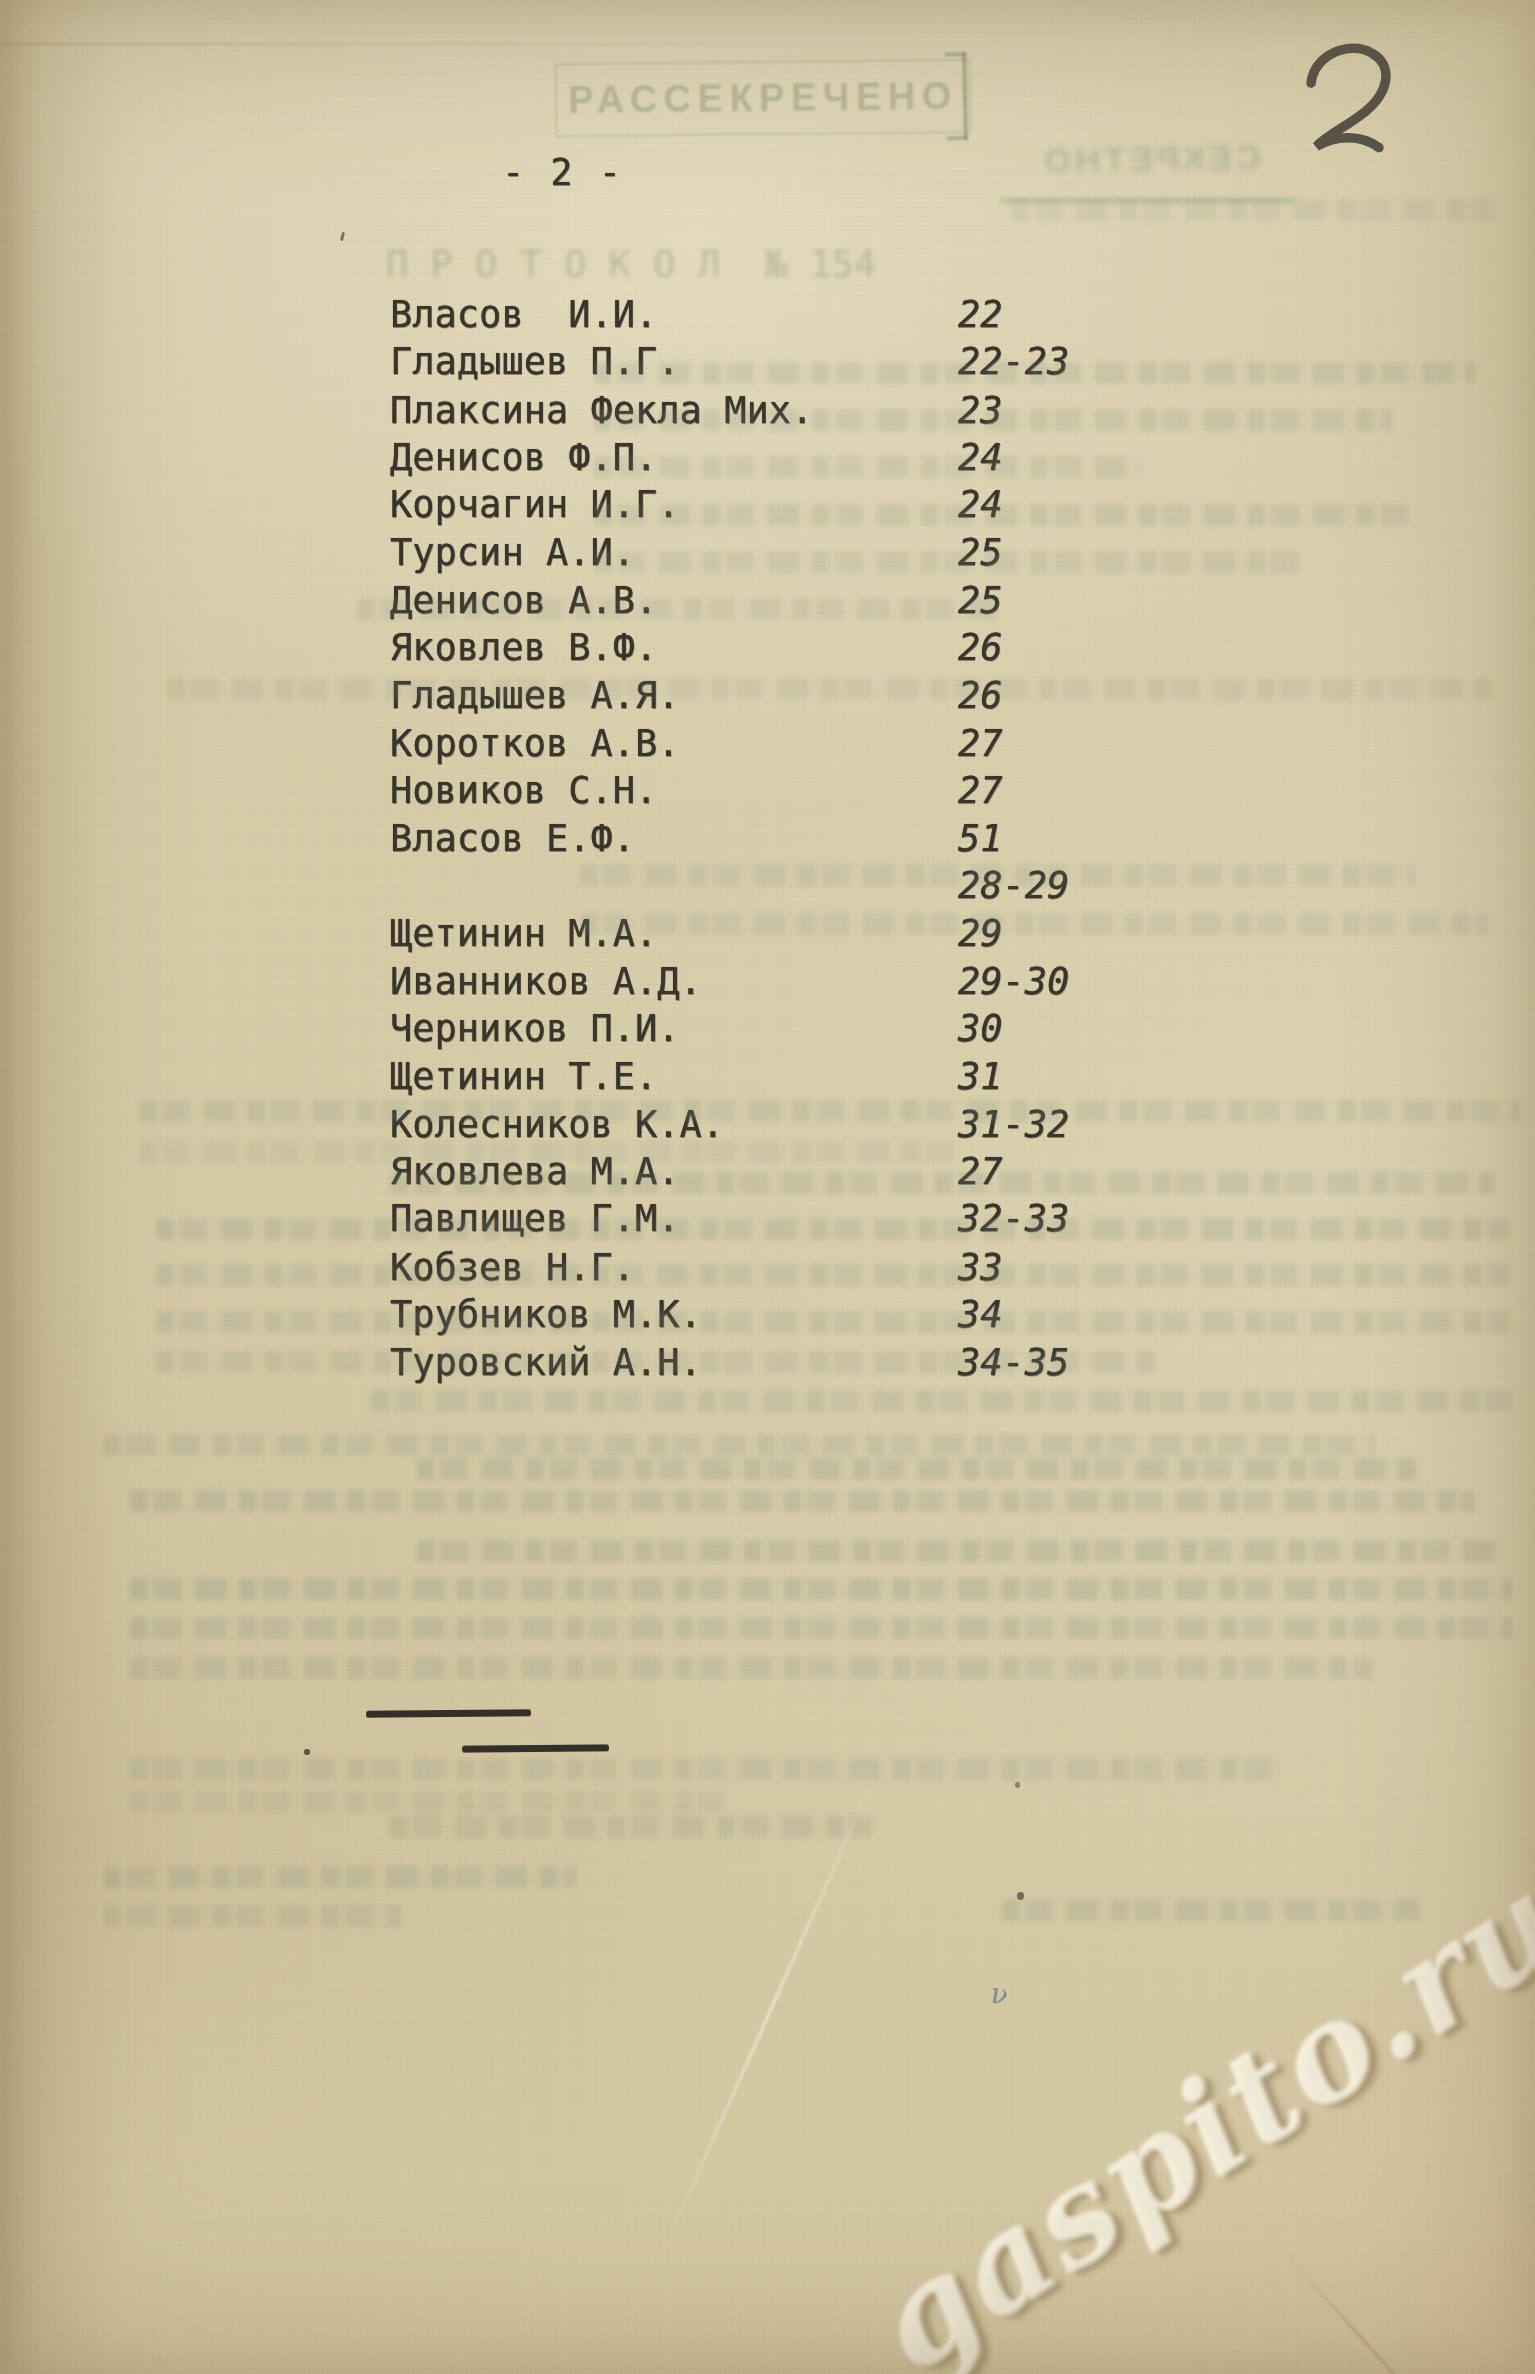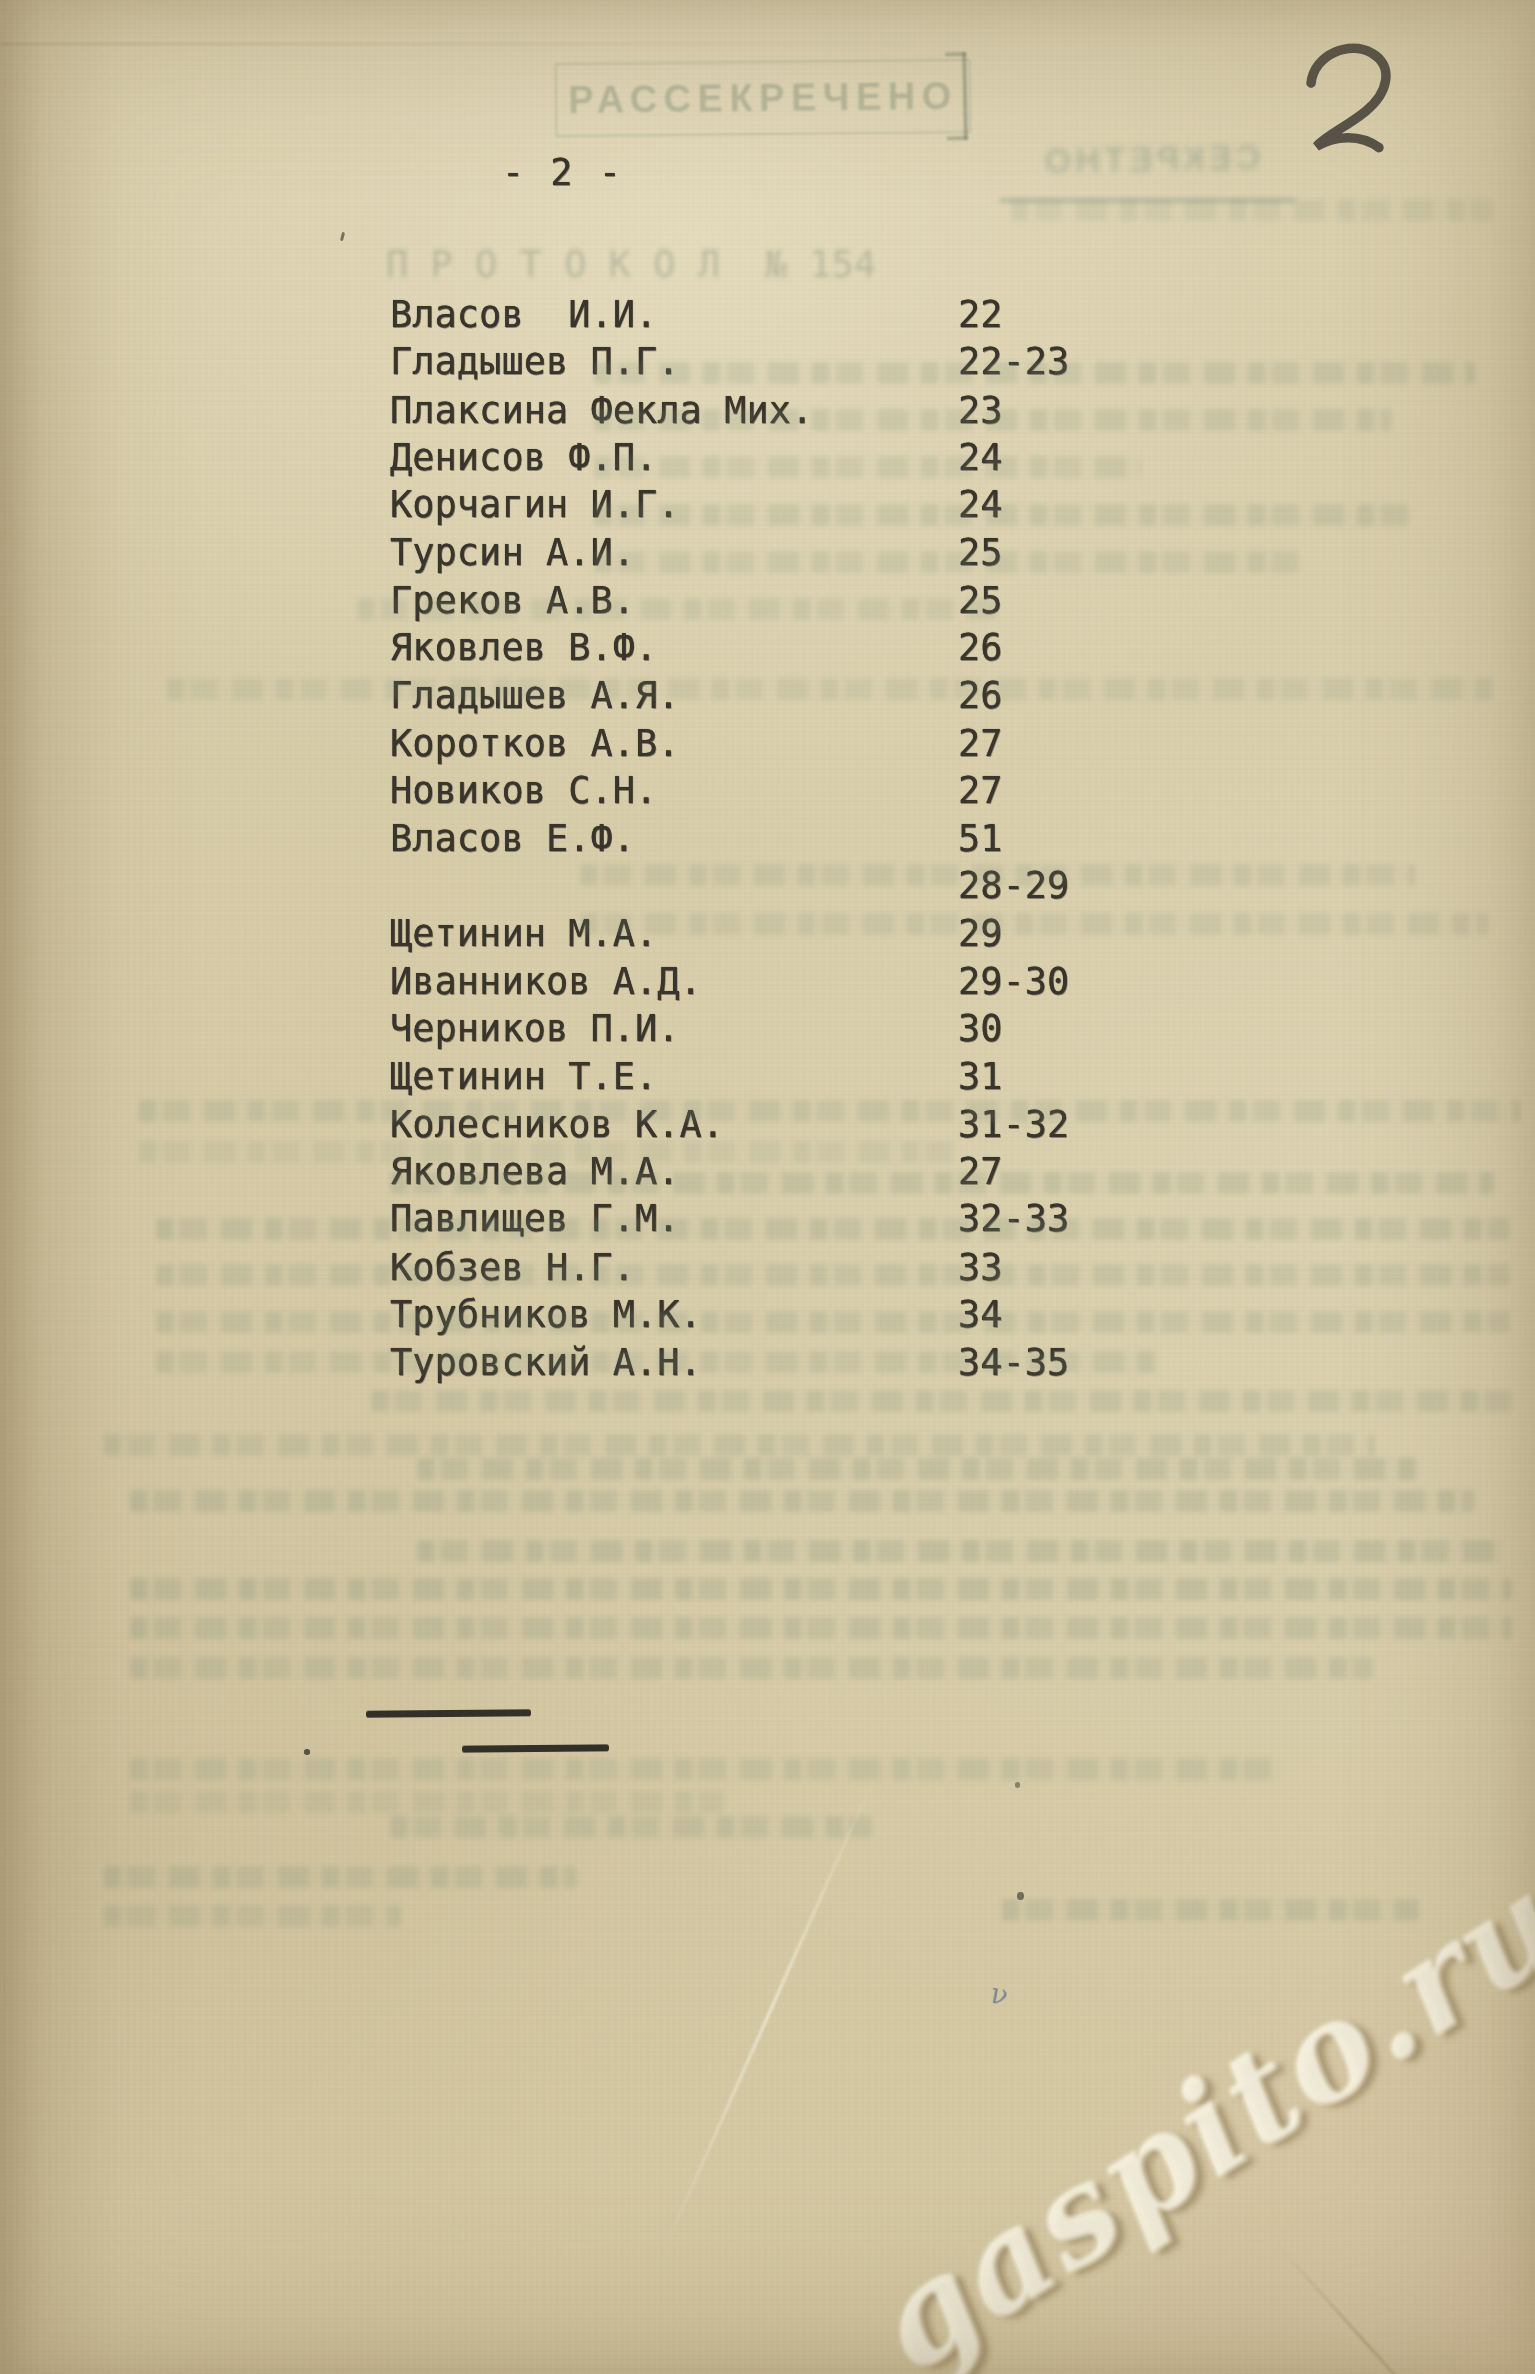--- a/index.html
+++ b/index.html
@@ -19,21 +19,21 @@
     repeating-linear-gradient(0deg, rgba(120,105,70,0.045) 0 1.9px, rgba(0,0,0,0) 1.9px 4.6px),
     repeating-linear-gradient(90deg, rgba(255,250,235,0.05) 0 2.8px, rgba(0,0,0,0) 2.8px 6.5px);}
   .vignette{position:absolute;inset:0;pointer-events:none;
     box-shadow:inset 0 0 158px 26px rgba(118,99,62,0.30), inset 0 0 39px 5.6px rgba(118,99,62,0.16);}
   .typed{font-family:"DejaVu Sans Mono", monospace;font-size:37px;color:#39352c;
     text-shadow:0 0 0.9px rgba(57,53,44,0.95), 0.6px 0.6px 0 rgba(57,53,44,0.45);}
   .pagenum{position:absolute;left:502px;top:151px;white-space:pre;letter-spacing:1.9px;}
   .toc{position:absolute;inset:0;}
   .row{position:absolute;left:0;width:100%;height:46px;}
   .row .nm{position:absolute;left:390px;white-space:pre;}
-  .row .pg{position:absolute;left:958px;white-space:pre;}
+  .row .pg{position:absolute;left:958px;white-space:pre;font-style:italic;}
   
   .stamp{position:absolute;left:555px;top:61px;width:412px;height:70px;
     border:2.8px solid rgba(139,150,128,0.30);transform:rotate(-0.6deg);
     display:flex;align-items:center;justify-content:center;filter:blur(1.3px);}
   .stamp span{font-family:"Liberation Sans",sans-serif;font-size:38px;font-weight:bold;
     letter-spacing:6.5px;color:rgba(137,149,126,0.48);white-space:nowrap;}
   .stamp-edge{position:absolute;left:963px;top:52px;width:3.7px;height:88px;
     background:rgba(116,128,105,0.52);filter:blur(0.9px);transform:rotate(-1.2deg);}
   .stamp-edge::before{content:"";position:absolute;right:0;top:0;width:20.4px;height:3.7px;background:rgba(116,128,105,0.45);}
   .stamp-edge::after{content:"";position:absolute;right:0;bottom:0;width:20.4px;height:3.7px;background:rgba(116,128,105,0.45);}
@@ -120,21 +120,21 @@
     </div>
   <div class="row" style="top:483px">
       <span class="nm">Корчагин И.Г.</span>
       <span class="pg">24</span>
     </div>
   <div class="row" style="top:531px">
       <span class="nm">Турсин А.И.</span>
       <span class="pg">25</span>
     </div>
   <div class="row" style="top:579px">
-      <span class="nm">Греков А.В.</span>
+      <span class="nm">Денисов А.В.</span>
       <span class="pg">25</span>
     </div>
   <div class="row" style="top:626px">
       <span class="nm">Яковлев В.Ф.</span>
       <span class="pg">26</span>
     </div>
   <div class="row" style="top:674px">
       <span class="nm">Гладышев А.Я.</span>
       <span class="pg">26</span>
     </div>

